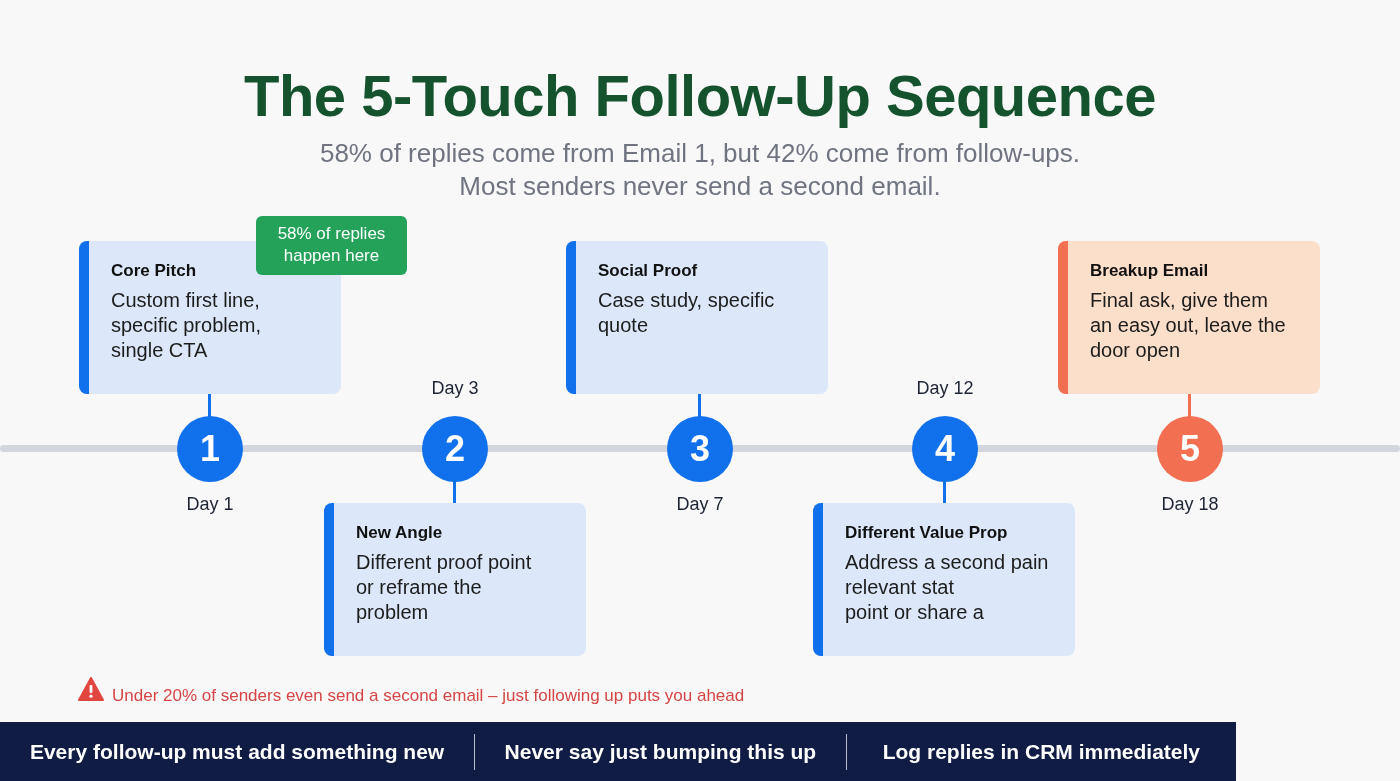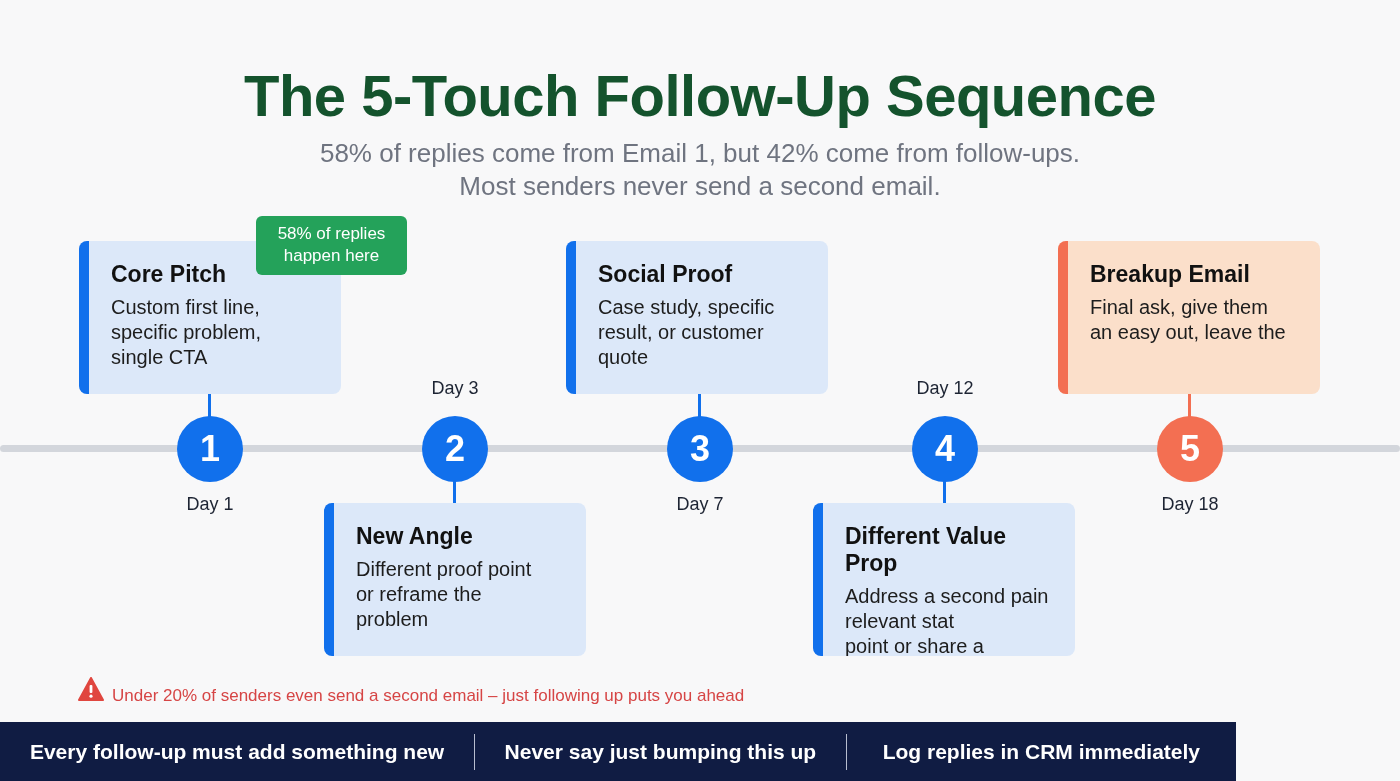--- a/index.html
+++ b/index.html
@@ -37,21 +37,21 @@
     }
     .card {
       position: absolute; width: 262px; height: 153px;
       border-radius: 8px; overflow: hidden;
       padding: 20px 20px 0 32px;
     }
     .card .bar {
       position: absolute; left: 0; top: 0; bottom: 0; width: 10px;
     }
     .card .card-title {
-      font-size: 23px; font-weight: 700; color: #111; margin-bottom: 7px;
+      font-size: 17px; font-weight: 700; color: #111; margin-bottom: 7px;
     }
     .card .card-body {
       font-size: 20px; color: #1d1d1d; line-height: 25px;
     }
     .card.blue { background: #dce8f9; }
     .card.blue .bar { background: #1170ec; }
     .card.orange { background: #fbdfca; }
     .card.orange .bar { background: #f36f52; }
     .badge {
       position: absolute; left: 256px; top: 216px; width: 151px; height: 59px;
@@ -115,21 +115,20 @@
     <div>or reframe the</div>
     <div>problem</div>
   </div>
 </div>
 
 <div class="card blue" style="left:566px; top:241px;">
   <div class="bar"></div>
   <div class="card-title">Social Proof</div>
   <div class="card-body">
     <div>Case study, specific</div>
-    <div>result, or customer</div>
     <div>quote</div>
   </div>
 </div>
 <div class="connector" style="left:698px; top:394px; height:24px; background:#1170ec;"></div>
 <div class="node" style="left:667px; background:#1170ec;">3</div>
 <div class="day" style="left:640px; top:494px;">Day 7</div>
 
 <div class="day" style="left:885px; top:378px;">Day 12</div>
 <div class="node" style="left:912px; background:#1170ec;">4</div>
 <div class="connector" style="left:943px; top:480px; height:24px; background:#1170ec;"></div>
@@ -142,20 +141,21 @@
     <div>point or share a</div>
   </div>
 </div>
 
 <div class="card orange" style="left:1058px; top:241px;">
   <div class="bar"></div>
   <div class="card-title">Breakup Email</div>
   <div class="card-body">
     <div>Final ask, give them</div>
     <div>an easy out, leave the</div>
+    <div>door open</div>
   </div>
 </div>
 <div class="connector" style="left:1188px; top:394px; height:24px; background:#f36f52;"></div>
 <div class="node" style="left:1157px; background:#f36f52;">5</div>
 <div class="day" style="left:1130px; top:494px;">Day 18</div>
 
 <div class="warning">
   <span>
     <svg width="26" height="24" viewBox="0 0 26 24">
       <path d="M13 1 L25 23 L1 23 Z" fill="#e0463f" stroke="#e0463f" stroke-width="2" stroke-linejoin="round"></path>

